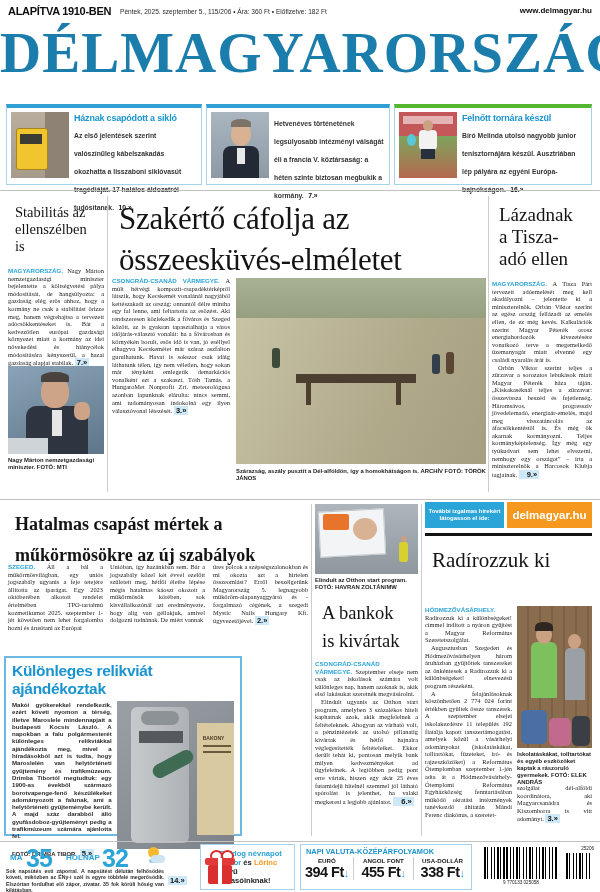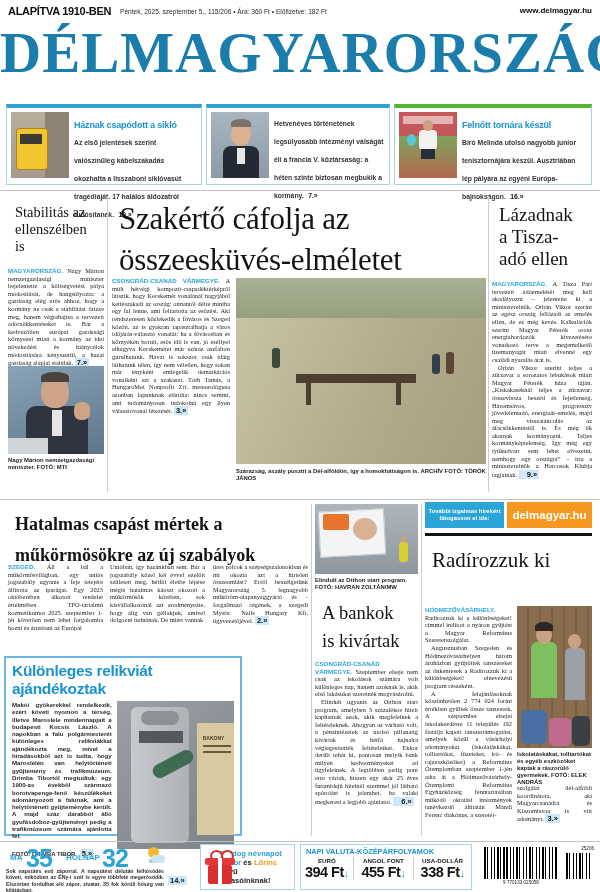--- a/index.html
+++ b/index.html
@@ -10,21 +10,21 @@
   .founded{font-size:11px;font-weight:bold;letter-spacing:-0.3px;color:#0d0d0d;}
   .dateline{font-size:6.6px;color:#2b2b2b;}
   .website{font-size:8px;font-weight:bold;color:#0d0d0d;}
   .masthead{width:100%;text-align:center;font-family:"Liberation Serif",serif;
             font-weight:bold;font-size:57px;letter-spacing:1px;color:#1b7dab;line-height:70px;}
   
   .teaser{border:1px solid #a6d2ea;background:#fff;display:flex;padding:4px;gap:5px;box-sizing:border-box;}
   .t-blue{border-top:4px solid #2f9fd4;}
   .t-green{border-top:4px solid #55b630;}
   .t-photo{flex:0 0 58px;height:66px;position:relative;overflow:hidden;background:#b6b0a4;}
-  .t-title{font-size:9px;font-weight:bold;color:#1a94cf;letter-spacing:-0.2px;margin:8px 0 1px;}
+  .t-title{font-size:9px;font-weight:bold;color:#1a94cf;letter-spacing:-0.2px;margin:1px 0 1px;}
   .t-body{font-size:6.8px;line-height:8.1px;font-weight:bold;color:#333;text-align:justify;}
   .t-page{font-weight:bold;color:#111;}
   
   .hrule{position:absolute;height:1px;background:#c2c2c2;}
   .vrule{position:absolute;width:1px;background:#cdcdcd;}
   
   .serifh{font-family:"Liberation Serif",serif;font-weight:normal;color:#141414;margin:7px;}
   .h-left{font-size:14.5px;line-height:17px;}
   .h-main{font-size:31px;line-height:33.5px;letter-spacing:-0.3px;}
   .h-right{font-size:19px;line-height:22px;}

